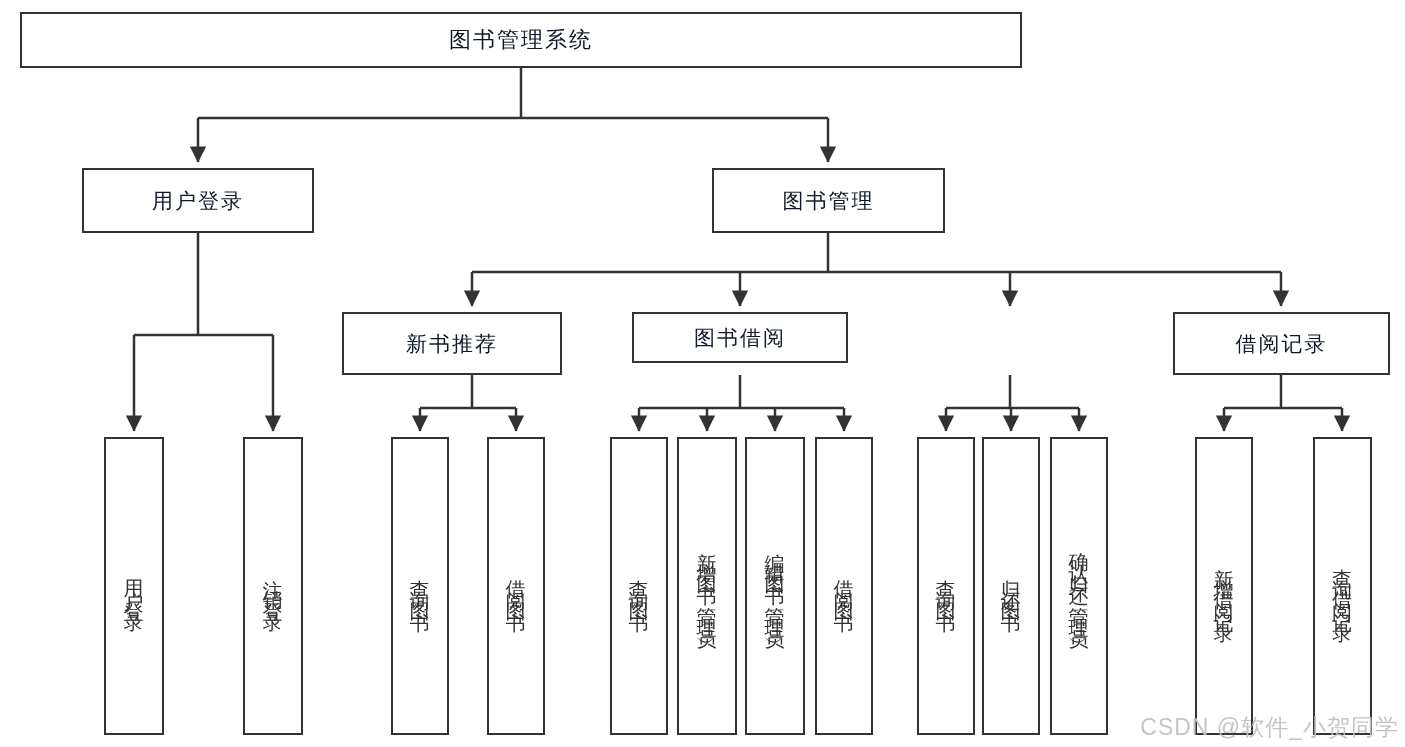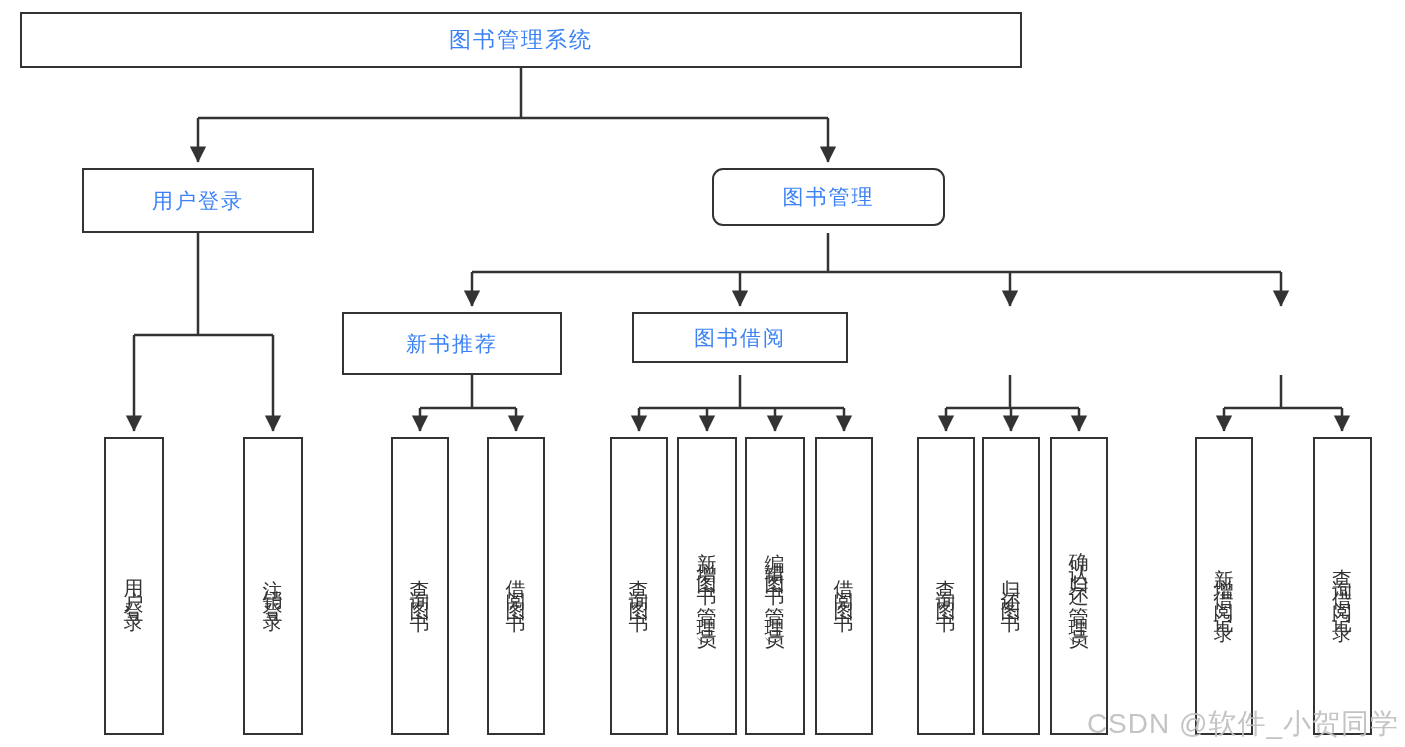--- a/index.html
+++ b/index.html
@@ -13,21 +13,21 @@
   }
   #wires { position: absolute; left: 0; top: 0; }
   .node {
     position: absolute;
     box-sizing: border-box;
     border: 2.5px solid #333333;
     background: #ffffff;
     display: flex;
     align-items: center;
     justify-content: center;
-    color: #3b82f6;
+    color: #0f172a;
     font-size: 21px;
     letter-spacing: 2px;
     z-index: 2;
   }
   .leaf {
     position: absolute;
     box-sizing: border-box;
     border: 2.5px solid #333333;
     background: #ffffff;
     top: 437px;
@@ -40,21 +40,21 @@
     writing-mode: vertical-lr;
     text-orientation: mixed;
     letter-spacing: 11px;
     line-height: 1;
     z-index: 2;
   }
   .watermark {
     position: absolute;
     right: 6px;
     bottom: 4px;
-    font-size: 28px;
+    font-size: 23px;
     letter-spacing: 1px;
     color: rgba(193,193,193,0.95);
     z-index: 5;
     white-space: nowrap;
   }
   .ln { stroke: #333333; stroke-width: 2.5; fill: none; }
 </style>
 </head>
 <body>
 
@@ -98,24 +98,25 @@
     <path class="ln" marker-end="url(#arrow)" d="M1011 408 V431"></path>
     <path class="ln" marker-end="url(#arrow)" d="M1079 408 V431"></path>
 
     <path class="ln" marker-end="url(#arrow)" d="M1224 408 V431"></path>
     <path class="ln" marker-end="url(#arrow)" d="M1342 408 V431"></path>
   </svg>
 
   <div class="node" style="left:20px; top:12px; width:1002px; height:56px; font-size:22px;">图书管理系统</div>
 
   <div class="node" style="left:82px; top:168px; width:232px; height:65px;">用户登录</div>
-  <div class="node" style="left:712px; top:168px; width:233px; height:58px;border-radius:11px;">图书管理</div>
+  <div class="node" style="left:712px; top:168px; width:233px; height:65px;">图书管理</div>
 
   <div class="node" style="left:342px; top:312px; width:220px; height:63px;">新书推荐</div>
   <div class="node" style="left:632px; top:312px; width:216px; height:51px;">图书借阅</div>
+  <div class="node" style="left:1173px; top:312px; width:217px; height:63px;">借阅记录</div>
 
   <div class="leaf" style="left:104px; width:60px;">用户登录</div>
   <div class="leaf" style="left:243px; width:60px;">注销登录</div>
 
   <div class="leaf" style="left:391px; width:58px;">查询图书</div>
   <div class="leaf" style="left:487px; width:58px;">借阅图书</div>
 
   <div class="leaf" style="left:610px; width:58px;">查询图书</div>
   <div class="leaf" style="left:677px; width:60px;">新增图书（管理员）</div>
   <div class="leaf" style="left:745px; width:60px;">编辑图书（管理员）</div>

